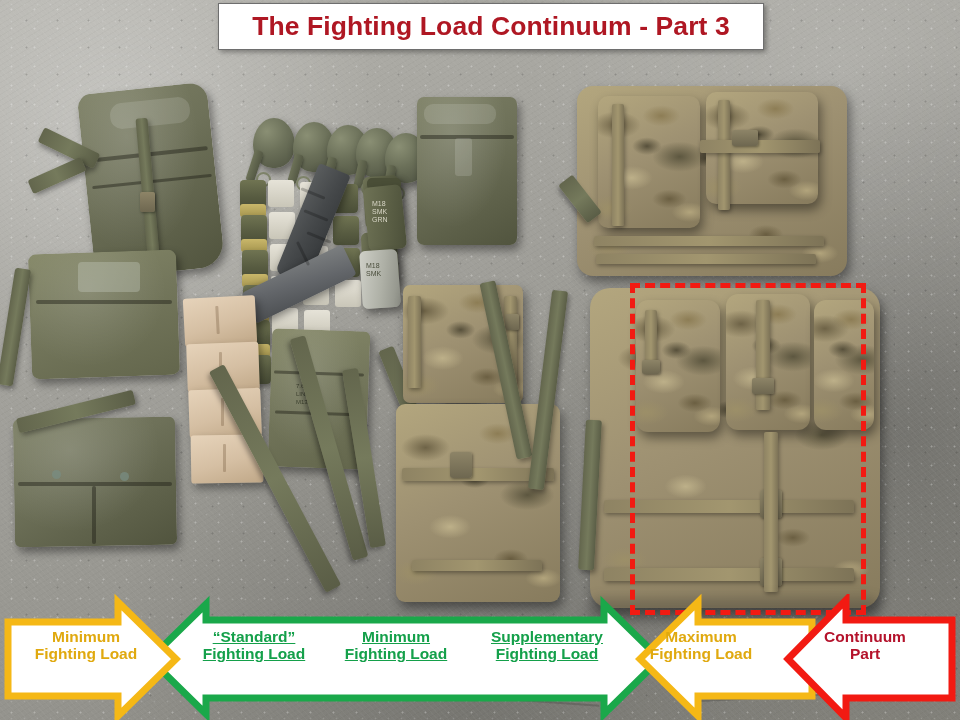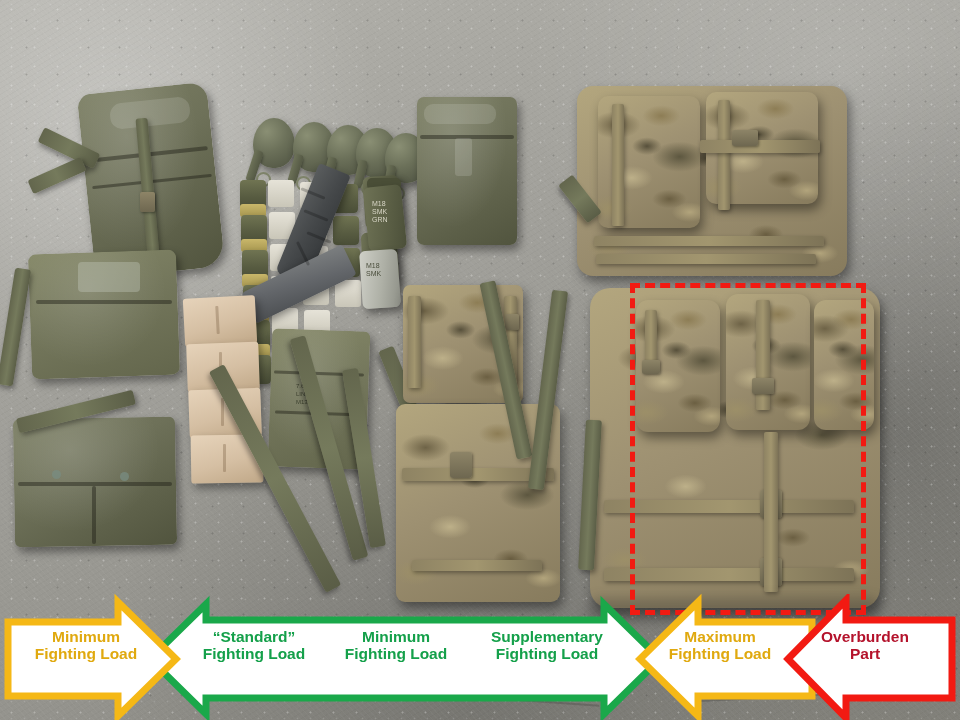--- a/index.html
+++ b/index.html
@@ -132,21 +132,21 @@
 
   
   #banner{position:absolute;left:0;top:594px;width:960px;height:126px;z-index:35;}
   #banner svg{display:block;}
   .alabel{
     position:absolute;text-align:center;font-weight:bold;
     font-family:"Liberation Sans",sans-serif;line-height:1.12;
     z-index:36;pointer-events:none;
   }
   .lb-yellow{color:#E0A90F;}
-  .lb-green{color:#14A04A;}
+  .lb-green{color:#14A04A;text-decoration:underline;}
   .lb-red{color:#B4122B;}
 </style>
 </head>
 <body>
 
 <div id="slide">
 
   <div id="photo">
     <div class="concrete"></div>
     <div class="speckle"></div>
@@ -308,20 +308,23 @@
     <div class="mcstrap" style="left:604px;top:568px;width:250px;height:13px;"></div>
     <div class="buckle" style="left:760px;top:558px;width:22px;height:28px;border-radius:3px;"></div>
     <div class="mcstrap" style="left:764px;top:432px;width:14px;height:160px;"></div>
     <div class="strap" style="left:582px;top:420px;width:16px;height:150px;transform:rotate(3deg);"></div>
 
     <div style="position:absolute;left:588px;top:598px;width:292px;height:24px;background:rgba(40,40,38,.28);filter:blur(6px);border-radius:12px;"></div>
   </div>
 
   <div id="dashed-box"></div>
 
+  <div id="title-box">
+    <div id="title-text">The Fighting Load Continuum - Part 3</div>
+  </div>
 
   <div id="banner">
     <svg width="960" height="126" viewBox="0 0 960 126" xmlns="http://www.w3.org/2000/svg">
 
       <polygon points="150,65 206,10 206,26 604,26 604,10 660,65 604,120 604,104 206,104 206,120" fill="#FFFFFF" stroke="#1AA84A" stroke-width="7" stroke-linejoin="miter"></polygon>
 
       <polygon points="8,28 118,28 118,8 176,65 118,122 118,102 8,102" fill="#FFFFFF" stroke="#F5B816" stroke-width="7" stroke-linejoin="miter"></polygon>
 
       <polygon points="640,65 698,8 698,28 812,28 812,102 698,102 698,122" fill="#FFFFFF" stroke="#F5B816" stroke-width="7" stroke-linejoin="miter"></polygon>
 
@@ -341,24 +344,24 @@
     <div class="alabel lb-green" style="left:328px;top:34px;width:136px;font-size:15.5px;">
       <span>Minimum</span><br>
       <span>Fighting Load</span>
     </div>
 
     <div class="alabel lb-green" style="left:474px;top:34px;width:146px;font-size:15.5px;">
       <span>Supplementary</span><br>
       <span>Fighting Load</span>
     </div>
 
-    <div class="alabel lb-yellow" style="left:650px;top:34px;width:140px;font-size:15.5px;">
+    <div class="alabel lb-yellow" style="left:631px;top:34px;width:140px;font-size:15.5px;">
       <span>Maximum</span><br>
       <span>Fighting Load</span>
     </div>
 
     <div class="alabel lb-red" style="left:796px;top:34px;width:138px;font-size:15.5px;">
-      <span>Overburden</span><br>
+      <span>Continuum</span><br>
       <span>Part</span>
     </div>
   </div>
 
 </div>
 
 </body></html>

